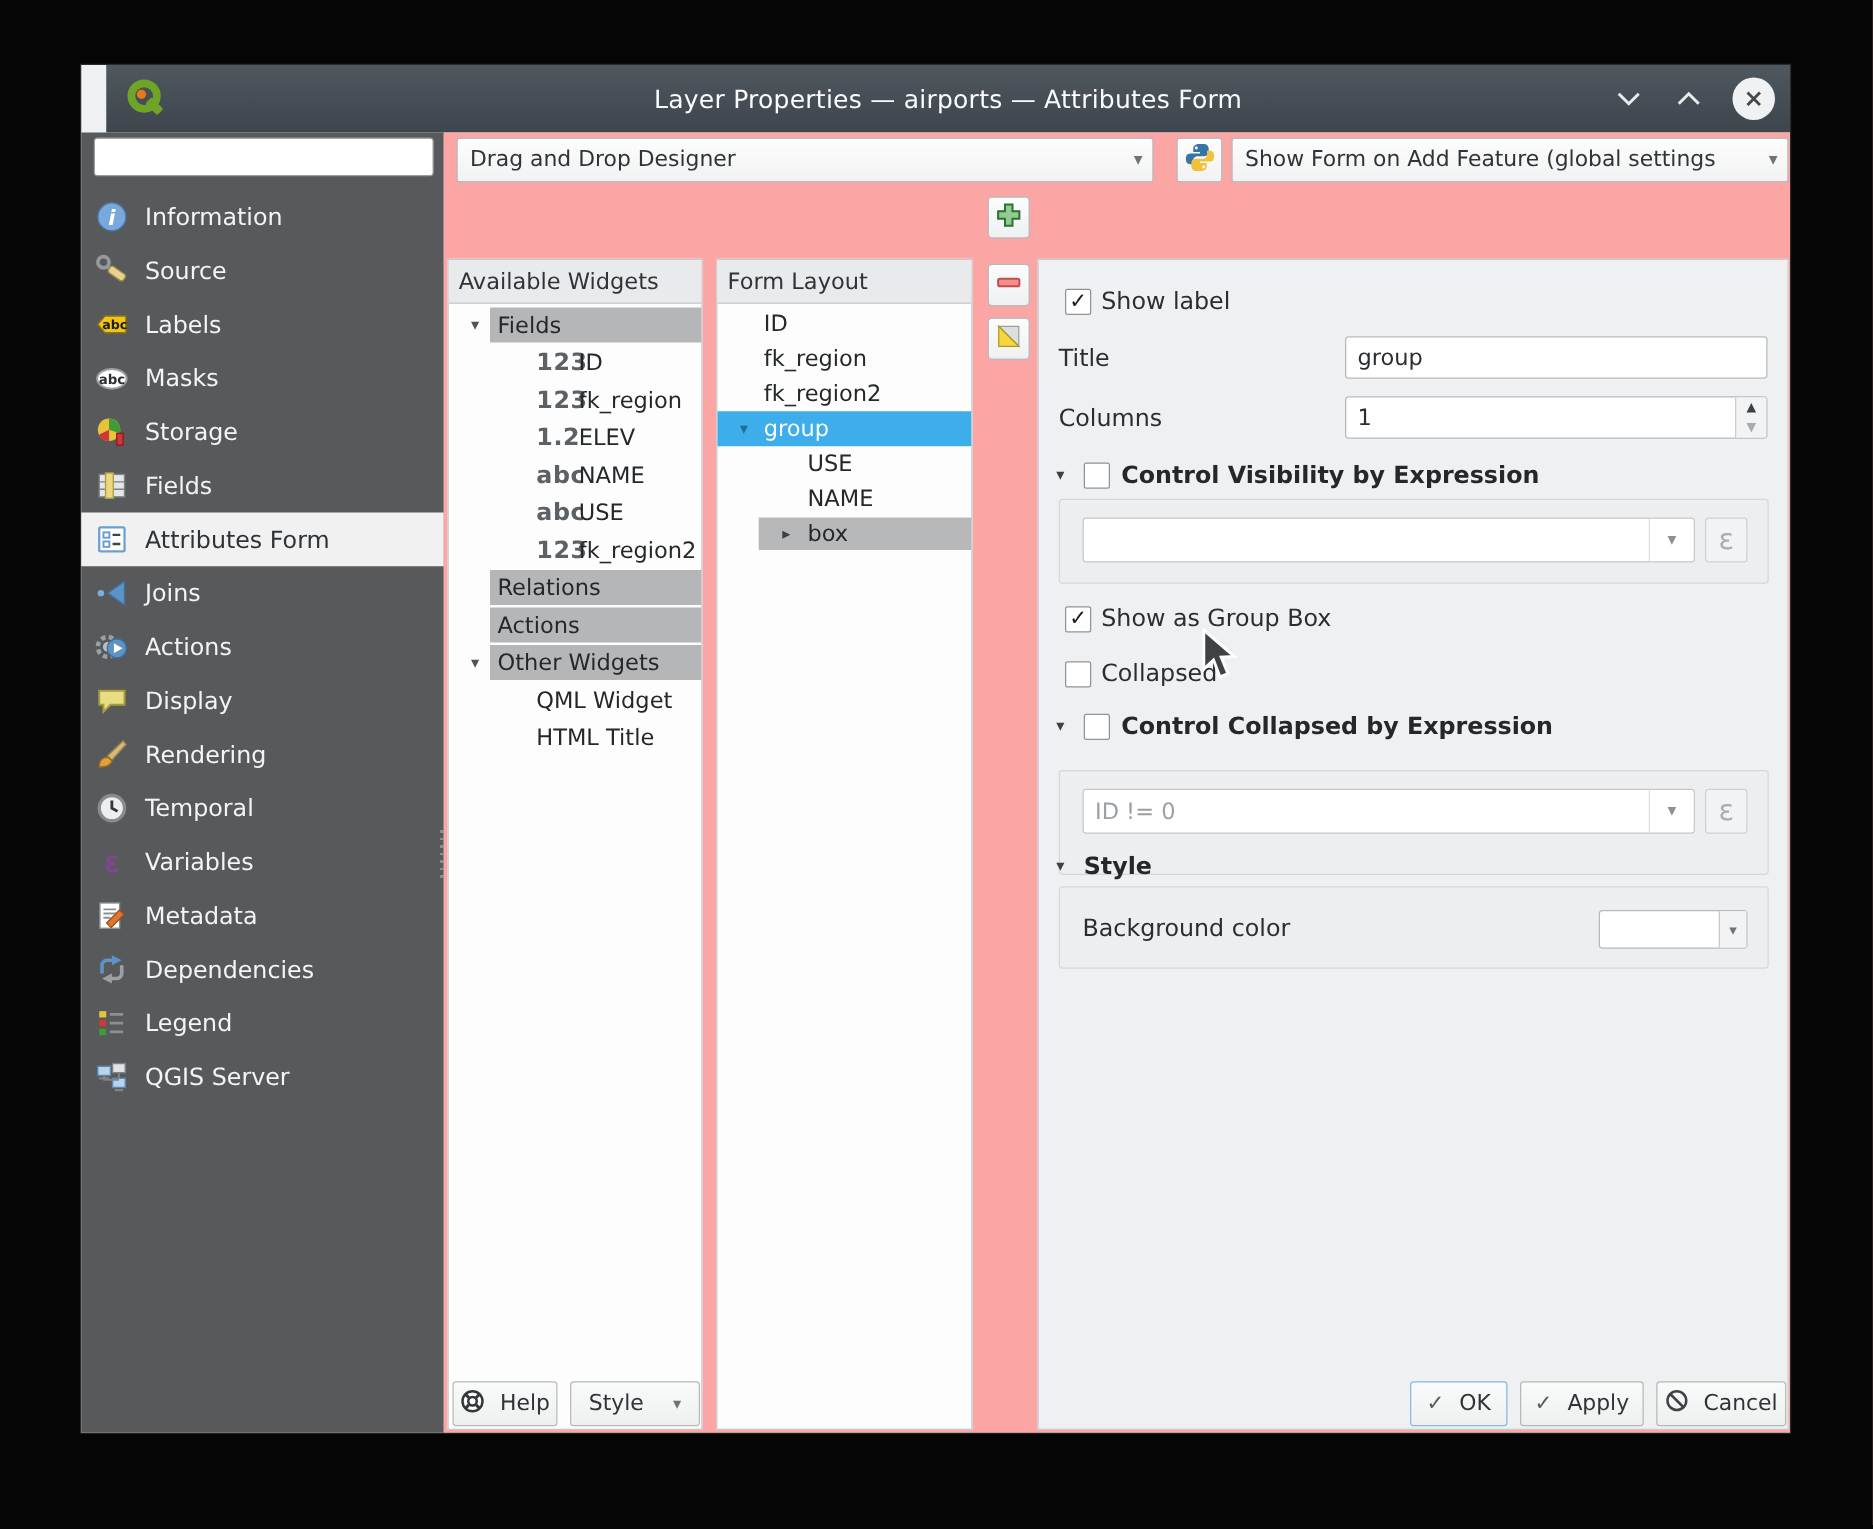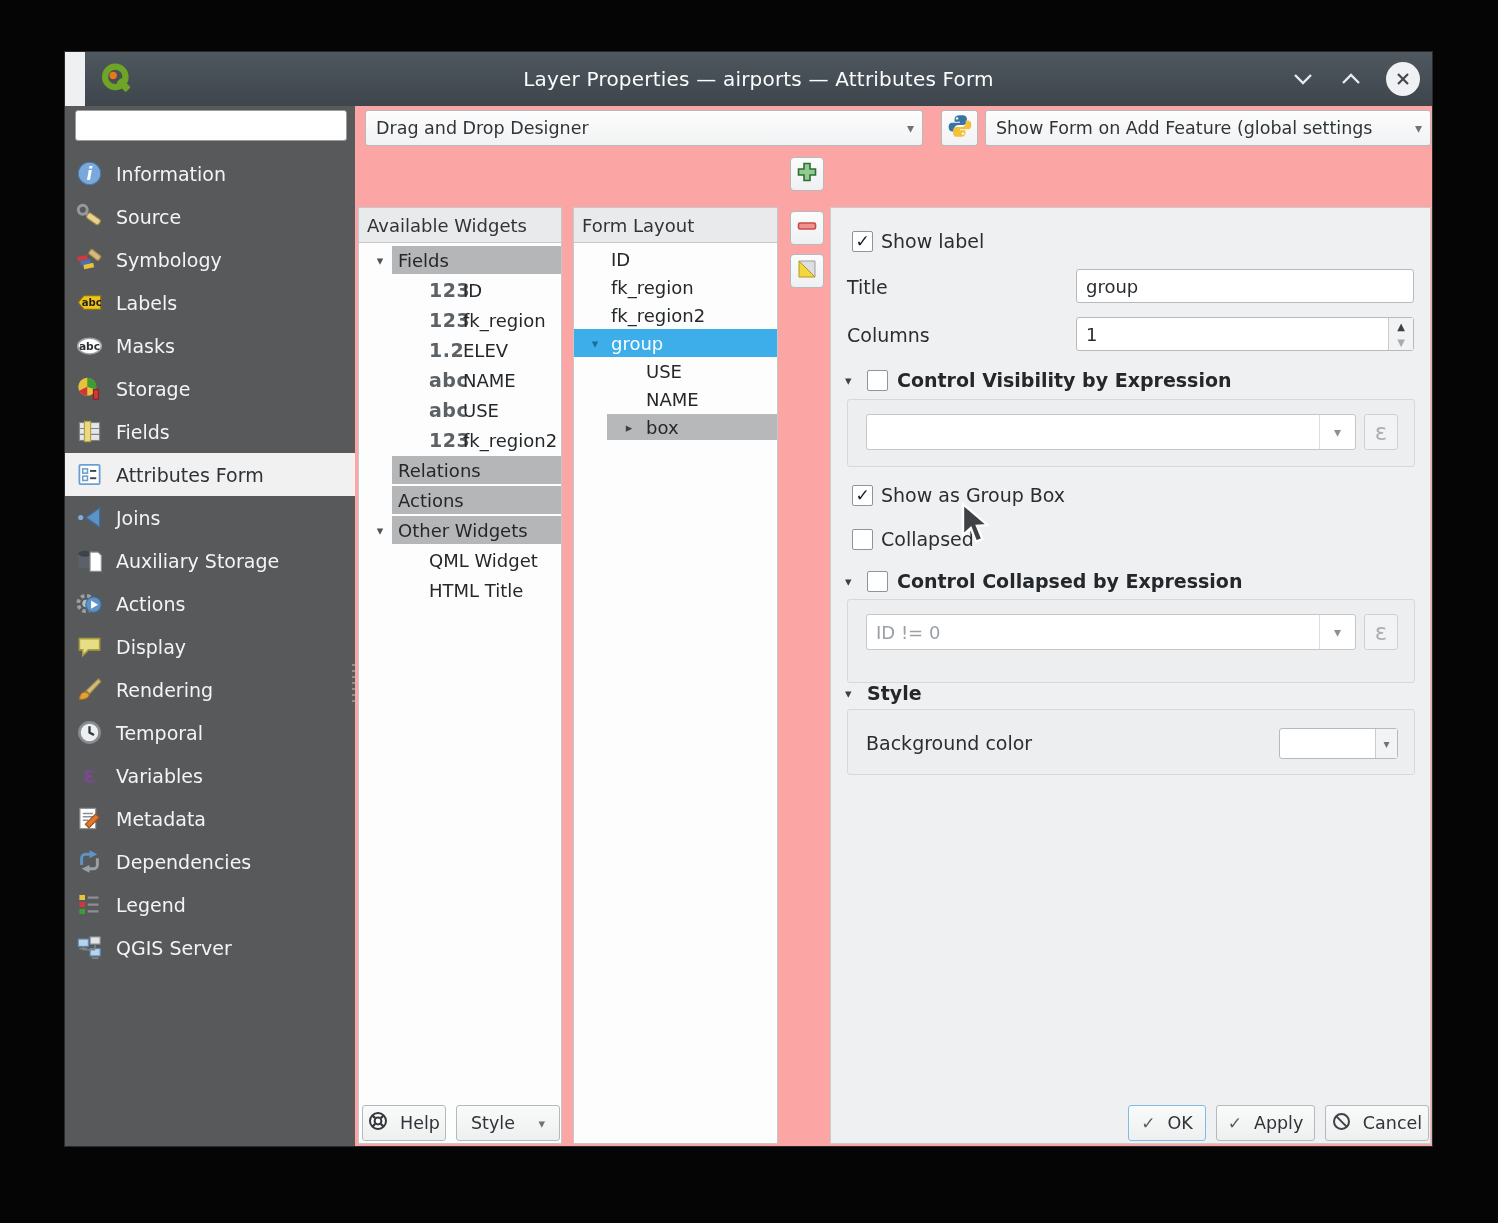--- a/index.html
+++ b/index.html
@@ -130,31 +130,20 @@
         <div class="nav-item">
           <span class="nicon"><svg viewBox="0 0 24 24" width="27" height="27">
                 <circle cx="6" cy="6" r="4" fill="none" stroke="#93999e" stroke-width="2.6"></circle>
                 <line x1="8" y1="8" x2="13" y2="13" stroke="#93999e" stroke-width="3"></line>
                 <rect x="9" y="11" width="13" height="5.5" rx="2" transform="rotate(35 15 14)" fill="#e8d28f" stroke="#9c8a4a"></rect>
               </svg></span>
           <span>Source</span>
         </div>
         <div class="nav-item">
           <span class="nicon"><svg viewBox="0 0 24 24" width="27" height="27">
-                <g transform="rotate(-12 10 14)">
-                  <rect x="2" y="8" width="9" height="4" fill="#cf3b3b"></rect>
-                  <rect x="4" y="12" width="9" height="4" fill="#4a6fb3"></rect>
-                  <rect x="6" y="16" width="9" height="4" fill="#e8c23a"></rect>
-                </g>
-                <rect x="11" y="5" width="11" height="5" rx="1.5" transform="rotate(38 16 8)" fill="#d9b97a" stroke="#9c8a4a"></rect>
-              </svg></span>
-          <span>Symbology</span>
-        </div>
-        <div class="nav-item">
-          <span class="nicon"><svg viewBox="0 0 24 24" width="27" height="27">
                 <path d="M2 12 L7 6 H22 V18 H7 Z" fill="#f0c419" stroke="#8a7310"></path>
                 <text x="14" y="15.5" font-size="9" font-weight="bold" fill="#1e1e1e" text-anchor="middle">abc</text>
               </svg></span>
           <span>Labels</span>
         </div>
         <div class="nav-item">
           <span class="nicon"><svg viewBox="0 0 24 24" width="27" height="27">
                 <ellipse cx="12" cy="12.5" rx="10.5" ry="7" fill="#fff" stroke="#9aa0a5" stroke-width="1.4"></ellipse>
                 <text x="12" y="16" font-size="9.5" font-weight="bold" fill="#2b2f33" text-anchor="middle">abc</text>
               </svg></span>
@@ -186,28 +175,20 @@
                 <line x1="12.5" y1="15.3" x2="18" y2="15.3" stroke="#3c4549" stroke-width="1.7"></line>
               </svg></span>
           <span>Attributes Form</span>
         </div>
         <div class="nav-item">
           <span class="nicon"><svg viewBox="0 0 24 24" width="27" height="27">
                 <circle cx="4.2" cy="12" r="2.3" fill="#7aadd9"></circle>
                 <path d="M21 3.5 L9 12 L21 20.5 Z" fill="#5e93c6" stroke="#3f6f9e"></path>
               </svg></span>
           <span>Joins</span>
-        </div>
-        <div class="nav-item">
-          <span class="nicon"><svg viewBox="0 0 24 24" width="27" height="27">
-                <path d="M2 6 V16.5 C2 18 4.7 19 8 19 C11.3 19 14 18 14 16.5 V6" fill="#5b6166"></path>
-                <ellipse cx="8" cy="6" rx="6" ry="2.6" fill="#3e4347"></ellipse>
-                <path d="M12.5 4.5 H19.5 L22.5 7.5 V21.5 H12.5 Z" fill="#fff" stroke="#8b9094"></path>
-              </svg></span>
-          <span>Auxiliary Storage</span>
         </div>
         <div class="nav-item">
           <span class="nicon"><svg viewBox="0 0 24 24" width="27" height="27">
                 <circle cx="9" cy="12" r="7" fill="none" stroke="#9aa0a5" stroke-width="3.2" stroke-dasharray="3.2 2.4"></circle>
                 <circle cx="9" cy="12" r="3.4" fill="#b9bec2"></circle>
                 <circle cx="15.5" cy="13" r="6.8" fill="#5e93c6" stroke="#3f6f9e"></circle>
                 <path d="M13.4 9.4 L19.6 13 L13.4 16.6 Z" fill="#fff"></path>
               </svg></span>
           <span>Actions</span>
         </div>
@@ -453,21 +434,21 @@
           <span>Collapsed</span>
         </div>
 
         <div class="sec-head" style="left:14px;top:362px;">
           <span class="tri">▾</span>
           <span class="cb">
               <span></span>
             </span>
           <span class="slabel">Control Collapsed by Expression</span>
         </div>
-        <div class="gbox" style="left:16px;top:391px;height:84px;">
+        <div class="gbox" style="left:16px;top:408px;height:84px;">
           <div class="combo" style="left:18px;top:14px;width:490px;">
             <input disabled="" placeholder="ID != 0" style="">
             <span class="arrow-sect">
                 <span>▾</span>
               </span>
           </div>
           <div class="eps-btn" style="left:516px;top:14px;">
             <span>ε</span>
           </div>
         </div>

